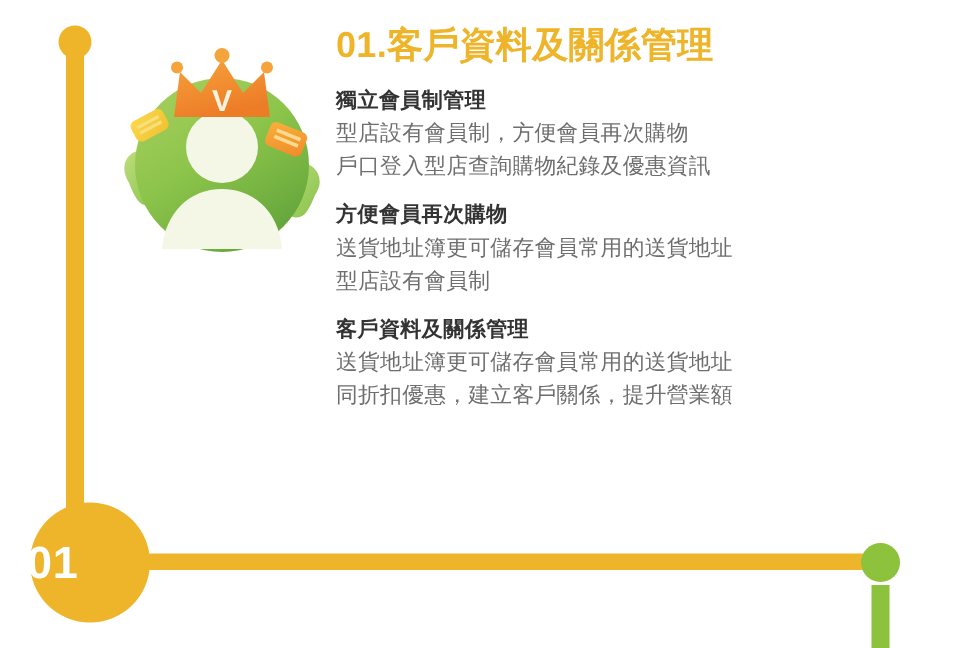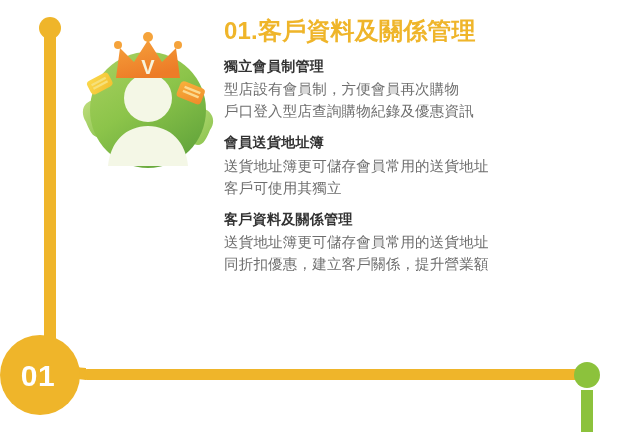--- a/index.html
+++ b/index.html
@@ -11,22 +11,22 @@
   #stage{position:relative;width:640px;height:432px;}
 
   
   .deco{position:absolute;left:0;top:0;width:640px;height:432px;pointer-events:none;}
 
   
   .icon-wrap{position:absolute;left:78px;top:26px;width:140px;height:152px;}
 
   
   .badge{
-    position:absolute;left:0;top:335px;width:80px;height:80px;border-radius:50%;
-    background:#EFB52A;display:flex;align-items:center;justify-content:center;
+    position:absolute;left:20px;top:335px;width:80px;height:80px;border-radius:50%;
+    background:#EFB52A;display:flex;align-items:center;justify-content:flex-start;
   }
   .badge-num{
     color:#ffffff;font-size:30px;font-weight:bold;letter-spacing:0.5px;
     font-family:"Liberation Sans","DejaVu Sans",sans-serif;line-height:1;
     transform:translate(-2px,1px);
   }
 
   
   .content{position:absolute;left:224px;top:16px;width:400px;}
   .main-title{
@@ -124,24 +124,24 @@
 
     <div class="block">
       <h2 class="block-head">獨立會員制管理</h2>
       <p class="block-body">
         <span>型店設有會員制，方便會員再次購物</span>
         <span>戶口登入型店查詢購物紀錄及優惠資訊</span>
       </p>
     </div>
 
     <div class="block">
-      <h2 class="block-head">會員送貨地址簿</h2>
+      <h2 class="block-head">方便會員再次購物</h2>
       <p class="block-body">
         <span>送貨地址簿更可儲存會員常用的送貨地址</span>
-        <span>客戶可使用其獨立</span>
+        <span>型店設有會員制</span>
       </p>
     </div>
 
     <div class="block">
       <h2 class="block-head">客戶資料及關係管理</h2>
       <p class="block-body">
         <span>送貨地址簿更可儲存會員常用的送貨地址</span>
         <span>同折扣優惠，建立客戶關係，提升營業額</span>
       </p>
     </div>

